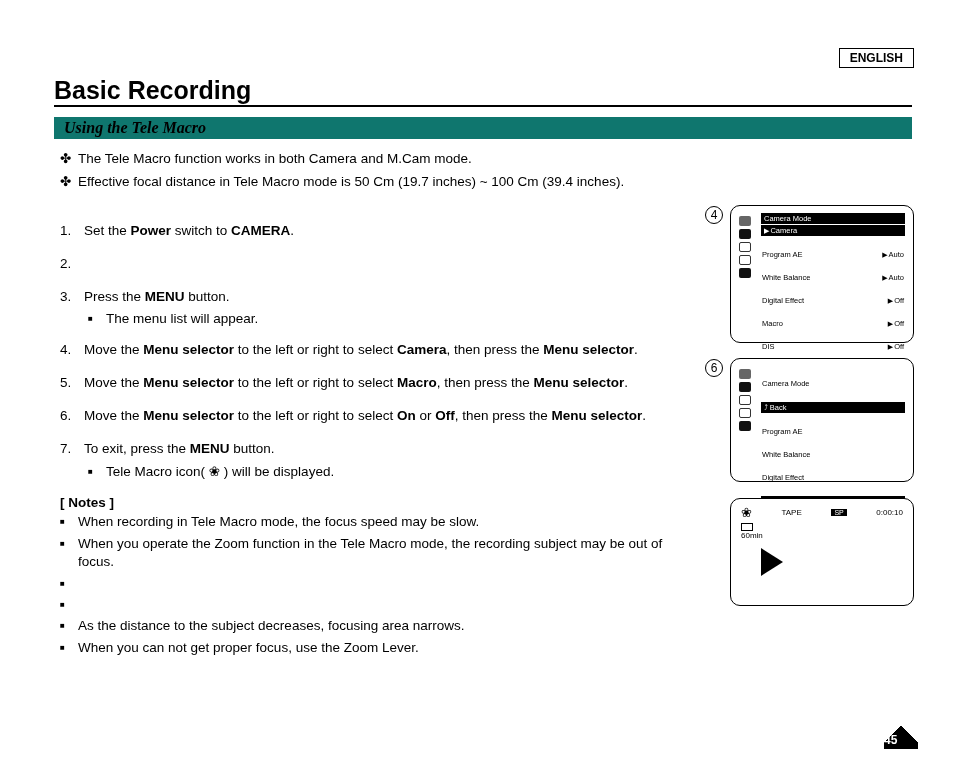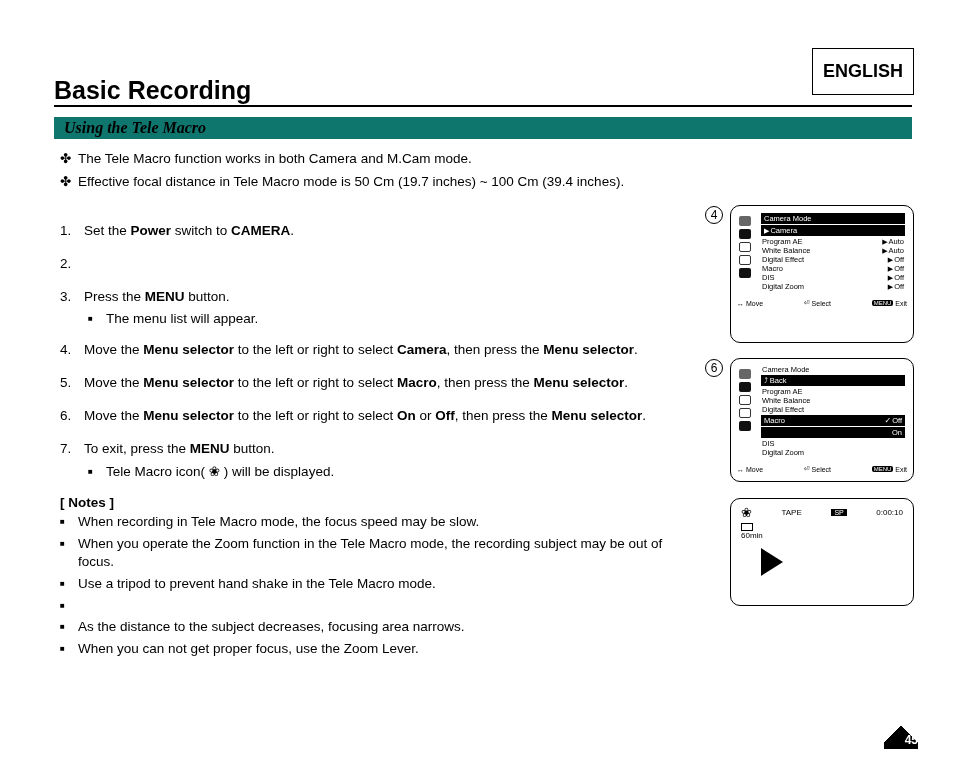--- a/index.html
+++ b/index.html
@@ -11,23 +11,23 @@
     width: 954px;
     height: 779px;
     position: relative;
     color: #000;
   }
   .lang-box {
     position: absolute;
     top: 48px;
     right: 40px;
     border: 1.5px solid #000;
-    padding: 12px 10px;
+    padding: 2px 10px;
     font-weight: bold;
-    font-size: 18px;
+    font-size: 12px;
   }
   .main-title {
     position: absolute;
     top: 76px;
     left: 54px;
     font-size: 25px;
     font-weight: bold;
   }
   .title-rule {
     position: absolute;
@@ -83,21 +83,21 @@
   }
   .panel-inner { padding:6px 8px 4px 30px; font-size:7.5px; }
   .circ-num {
     position:absolute;
     left:-26px; top:0;
     width:18px;height:18px;border:1px solid #000;border-radius:50%;
     display:flex;align-items:center;justify-content:center;
     font-size:12px;
   }
   .blackbar { background:#000; color:#fff; padding:1px 3px; margin:1px 0; display:flex; justify-content:space-between; }
-  .row-line { display:flex; justify-content:space-between; padding:0 1px; margin:0 0;}
+  .row-line { display:flex; justify-content:space-between; padding:0 1px; margin:14px 0;}
   .nav-row { display:flex; justify-content:space-between; margin-top:4px; font-size:7px; padding: 0 6px 4px 6px;}
   .nav-item { display:flex; align-items:center; gap:2px; }
   .menu-pill { background:#000; color:#fff; font-size:6px; padding:0 2px; border-radius:2px;}
   .icon-col { position:absolute; left:8px; top:10px; display:flex; flex-direction:column; gap:3px; }
   .mini-icon { width:12px; height:10px; background:#666; border-radius:2px; }
   .mini-icon.dark { background:#111; }
   .mini-icon.out { background:#fff; border:1px solid #333;}
 
   #panel4 { top:205px; height:138px; }
   #panel6 { top:358px; height:124px; }
@@ -116,21 +116,21 @@
   .page-flag {
     position:absolute;
     right:36px; bottom:30px;
     width:34px;height:30px;
     background:
       linear-gradient(135deg, transparent 50%, #000 50%) left/17px 30px no-repeat,
       linear-gradient(45deg, #000 50%, transparent 50%) right/17px 30px no-repeat;
   }
   .page-flag span{
     position:absolute; left:0; right:0; bottom:2px;
-    text-align:right; color:#fff; font-weight:bold; font-size:12px;
+    text-align:left; color:#fff; font-weight:bold; font-size:12px;
   }
   .tri-mk { font-size:7px; margin-right:1px;}
   .chk { font-size:8px; margin-right:1px;}
 </style>
 </head>
 <body>
 
 <div class="lang-box">ENGLISH</div>
 <div class="main-title">Basic Recording</div>
 <div class="title-rule"></div>
@@ -191,21 +191,20 @@
       <div class="row">
         <span class="sq">■</span>
         <span>When recording in Tele Macro mode, the focus speed may be slow.</span>
       </div>
       <div class="row">
         <span class="sq">■</span>
         <span>When you operate the Zoom function in the Tele Macro mode, the recording subject may be out of focus.</span>
       </div>
       <div class="row">
         <span class="sq">■</span>
-        <span>Use a tripod to prevent hand shake in the Tele Macro mode.</span>
       </div>
       <div class="row">
         <span class="sq">■</span>
       </div>
       <div class="row">
         <span class="sq">■</span>
         <span>As the distance to the subject decreases, focusing area narrows.</span>
       </div>
       <div class="row">
         <span class="sq">■</span>

